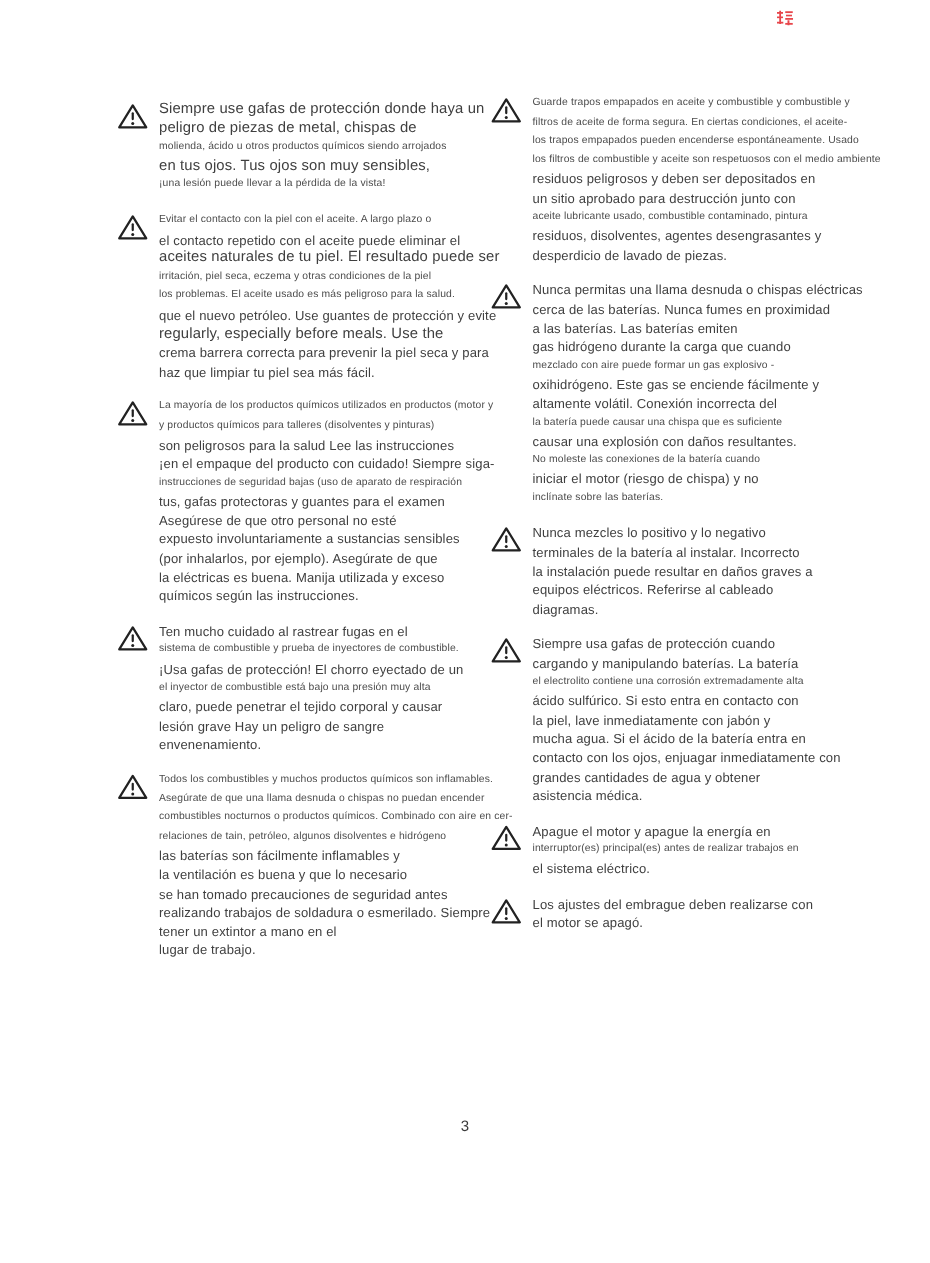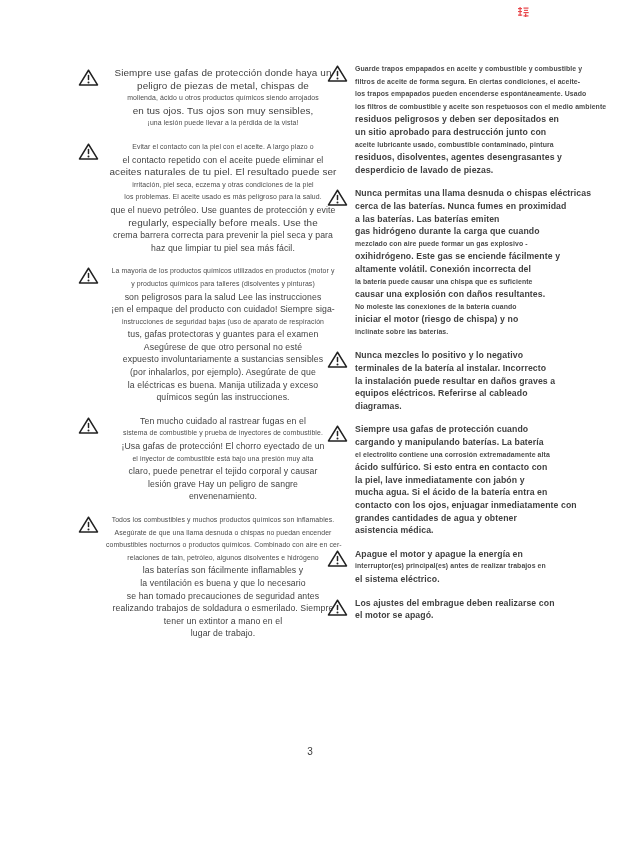--- a/index.html
+++ b/index.html
@@ -25,27 +25,25 @@
     top: 7px;
     color: var(--stamp-color, #e8464b);
   }
   .col {
     position: absolute;
   }
   .col-left {
     left: 78px;
     top: 67px;
     width: 262px;
-    text-align: center;
   }
   .col-right {
     left: 327px;
     top: 63px;
     width: 264px;
-    font-weight: bold;
   }
   .wblock {
     display: flex;
     align-items: flex-start;
     gap: 7px;
     margin-bottom: 11px;
   }
   .wicon {
     flex: 0 0 21px;
     margin-top: 1px;

